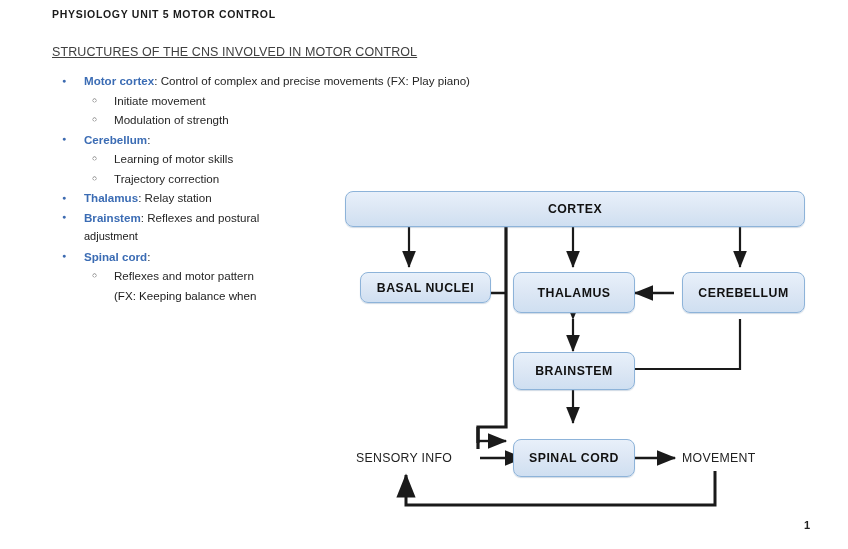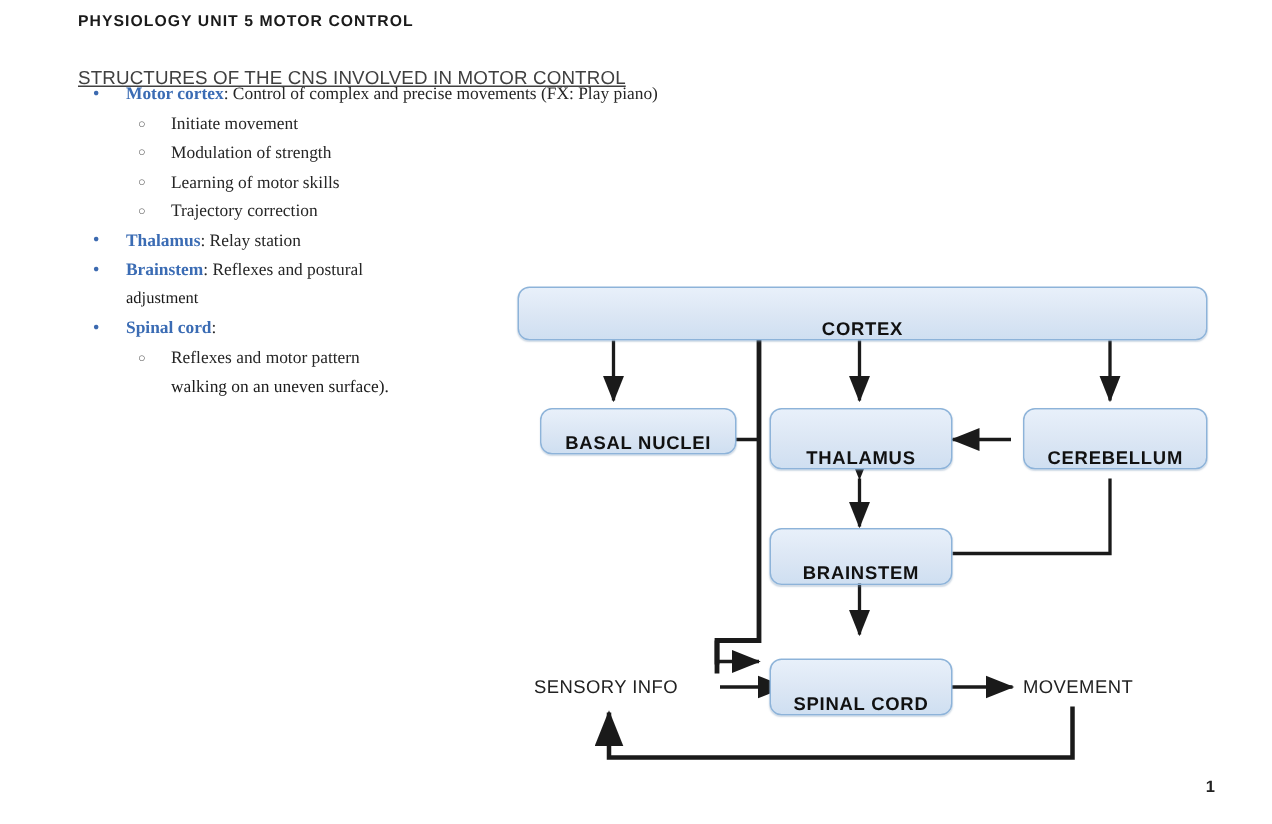--- a/index.html
+++ b/index.html
@@ -39,23 +39,22 @@
     text-decoration: underline;
     letter-spacing: 0.1px;
     color: #404040;
     white-space: nowrap;
   }
 
   
   .notes {
     position: absolute;
     left: 52px;
-    top: 53px;
+    top: 71px;
     width: 300px;
-    font-family: Liberation Serif, serif;
   }
   .li {
     position: relative;
     font-size: 11.6px;
     line-height: 19.5px;
     color: #262626;
   }
   .li.lvl1 { padding-left: 32px; }
   .li.lvl2 { padding-left: 62px; }
 
@@ -93,21 +92,21 @@
     height: 340px;
   }
   .node {
     position: absolute;
     box-sizing: border-box;
     background: linear-gradient(to bottom, #e8f0fa 0%, #dbe6f4 55%, #cfdff1 100%);
     border: 1.2px solid #8db3d9;
     border-radius: 8px;
     box-shadow: 0 1px 1px rgba(120,150,180,0.35);
     display: flex;
-    align-items: flex-end;
+    align-items: center;
     justify-content: center;
     font-size: 12.3px;
     font-weight: bold;
     letter-spacing: 0.5px;
     color: #111111;
     z-index: 3;
   }
   .free-label {
     position: absolute;
     font-size: 12.3px;
@@ -148,20 +147,23 @@
 
 
   <div class="li lvl2">
     <span class="rest">Initiate movement</span>
   </div>
 
   <div class="li lvl2">
     <span class="rest">Modulation of strength</span>
   </div>
 
+  <div class="li lvl1">
+    <span class="term">Cerebellum</span><span class="rest">:</span>
+  </div>
 
   <div class="li lvl2">
     <span class="rest">Learning of motor skills</span>
   </div>
 
   <div class="li lvl2">
     <span class="rest">Trajectory correction</span>
   </div>
 
   <div class="li lvl1">
@@ -175,21 +177,21 @@
   <div class="cont-lvl1">adjustment</div>
 
   <div class="li lvl1">
     <span class="term">Spinal cord</span><span class="rest">:</span>
   </div>
 
   <div class="li lvl2">
     <span class="rest">Reflexes and motor pattern</span>
   </div>
 
-  <div class="cont">walking on an uneven surface).</div>
+  <div class="cont">(FX: Keeping balance when</div>
 
 </div>
 
 <div id="diagram">
 
   <svg class="svg-layer" viewBox="0 0 500 340">
     <defs>
       <marker id="ah" markerWidth="9" markerHeight="9" refX="7.5" refY="3.2" orient="auto" markerUnits="strokeWidth">
         <path d="M0,0 L8,3.2 L0,6.4 z" fill="#1a1a1a"></path>
       </marker>

